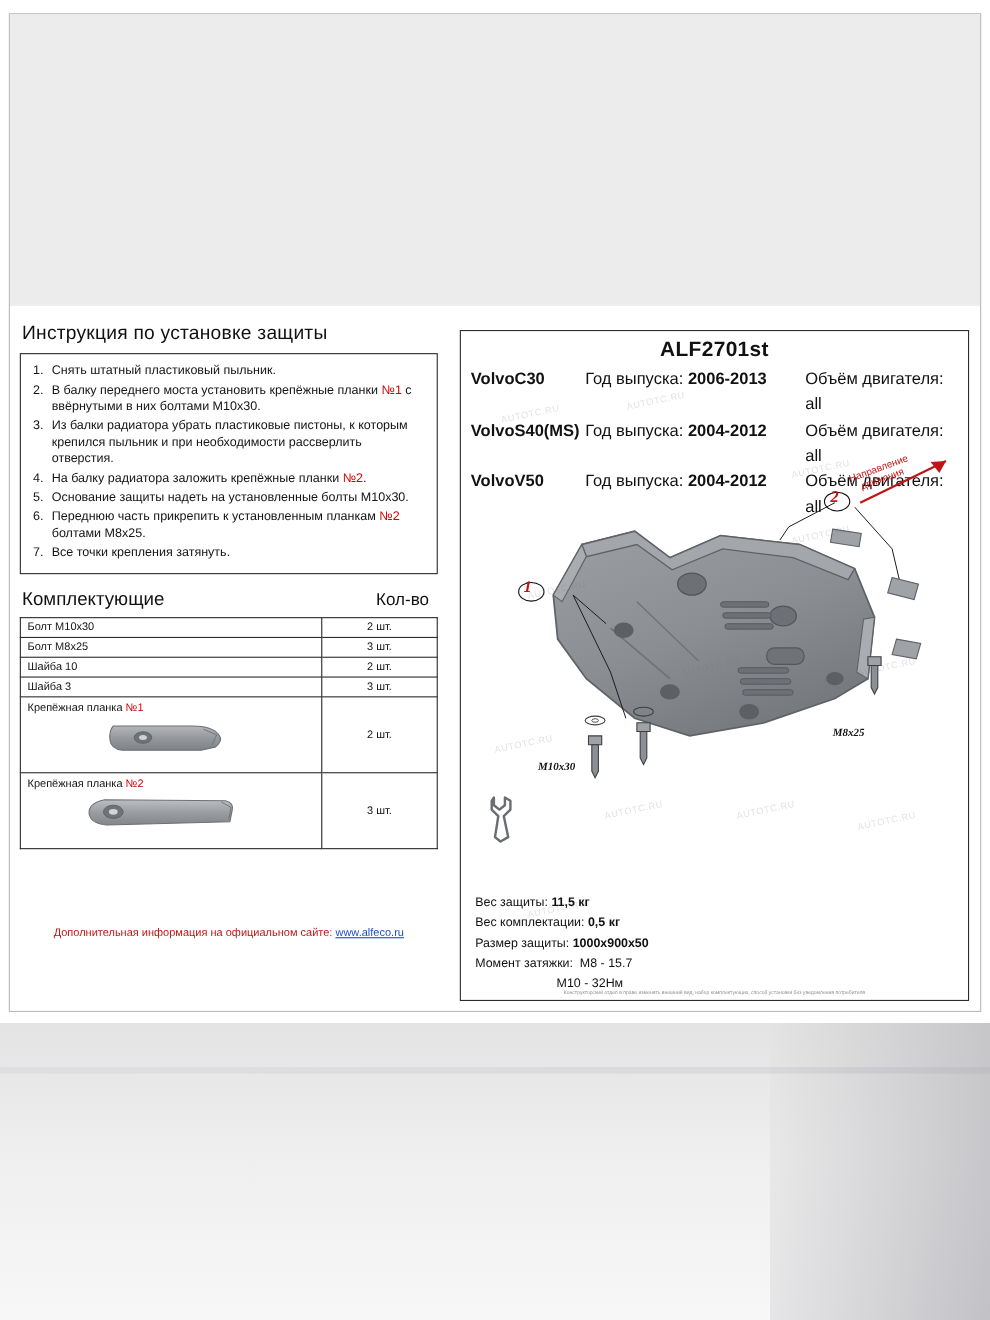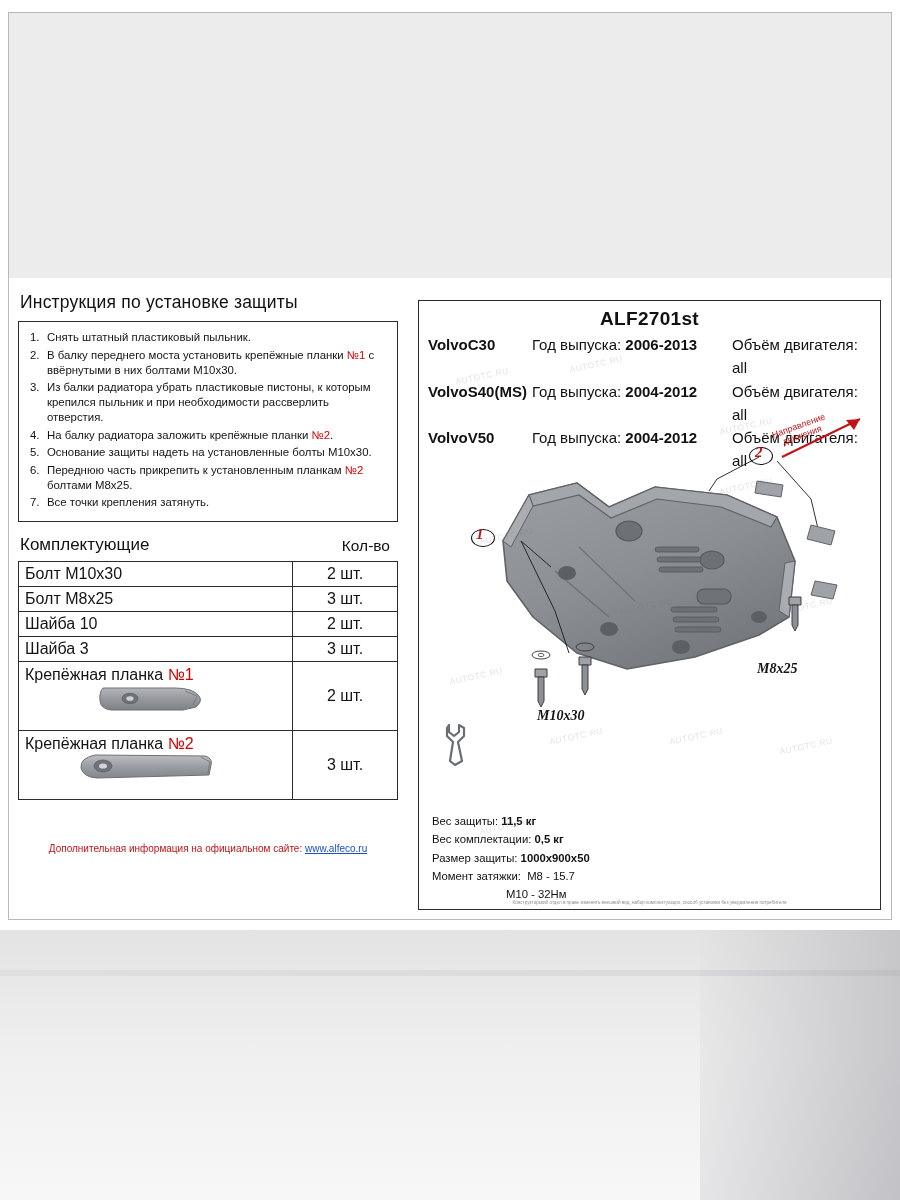--- a/index.html
+++ b/index.html
@@ -83,21 +83,21 @@
   #comp-head .h2 { font-size: 15.5px; color: #111; margin-right: 6px;}
 
   #comp-table {
     border: 1px solid #2b2b2b;
     border-collapse: collapse;
     width: 380px;
     box-sizing: border-box;
   }
   #comp-table td {
     border: 1px solid #2b2b2b;
-    font-size: 16px;
+    font-size: 10px;
     color: #141414;
     padding: 3px 6px;
     vertical-align: middle;
   }
   #comp-table td.qty {
     width: 92px;
     text-align: center;
   }
   td.with-art { height: 62px; position: relative; }
   .plate-cell-label { position: absolute; left: 6px; top: 4px; }
@@ -218,21 +218,21 @@
     width: 24px; height: 18px;
     box-sizing: border-box;
   }
 
   .boltlabel {
     position: absolute;
     font-family: "Liberation Serif", serif;
     font-style: italic;
     font-weight: bold;
     color: #141414;
-    font-size: 14px;
+    font-size: 10px;
   }
 
   
   #specs {
     position: absolute;
     left: 13px; top: 470px;
     font-size: 11.3px;
     color: #111;
     line-height: 1.62;
     margin-top: 41px;
@@ -552,21 +552,21 @@
       </svg>
 
       
       <div class="calloutcircle" style="left:12px; top:108px;"></div>
       <div class="callout" style="left:17px; top:105px;">1</div>
 
       <div class="calloutcircle" style="left:290px; top:26px;"></div>
       <div class="callout" style="left:296px; top:23px;">2</div>
 
       
-      <div class="boltlabel" style="left:30px; top:287px;margin-left:48px;">M10x30</div>
+      <div class="boltlabel" style="left:30px; top:271px;">M10x30</div>
       <div class="boltlabel" style="left:298px; top:240px;">M8x25</div>
     </div>
 
     <div id="wrench">
       <svg width="44" height="46" viewBox="0 0 44 46">
         <path d="M10 4 L10 11 L15 15 L20 11 L20 4 L25 7 L25 15 L19 21 L23 40 L16 44 L11 40 L14 21 L8 15 L8 7 Z" fill="none" stroke="#6a6d72" stroke-width="2.2" stroke-linejoin="round"></path>
       </svg>
     </div>
 
     <div id="specs">

